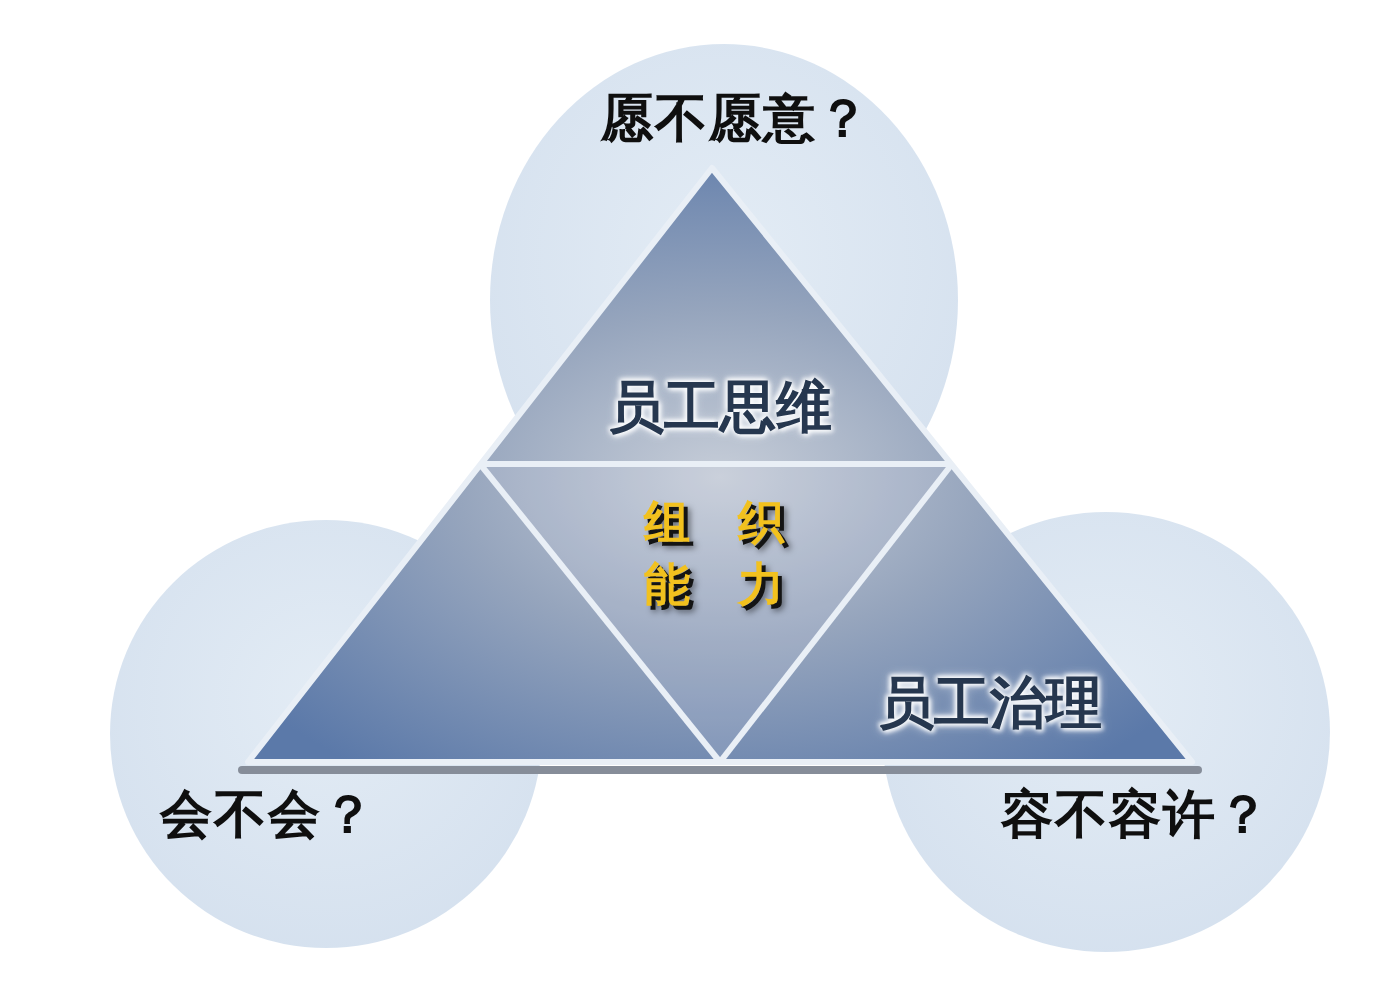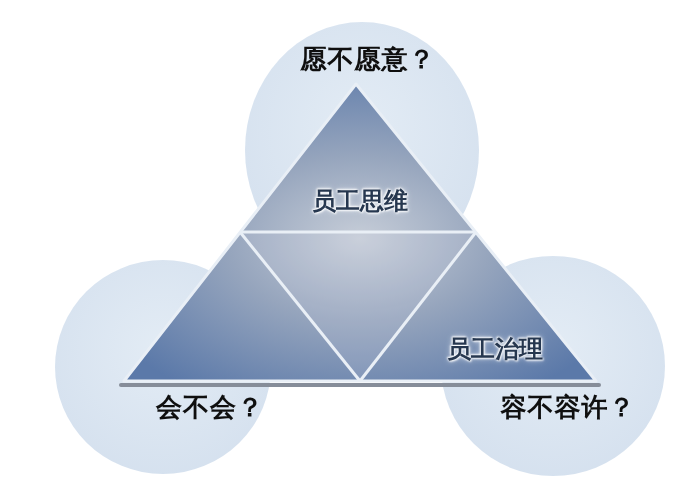--- a/index.html
+++ b/index.html
@@ -14,24 +14,24 @@
   .stage svg { position: absolute; left: 0; top: 0; }
   .txt { position: absolute; text-align: center; white-space: nowrap; }
   .question {
     font-size: 26px;
     font-weight: bold;
     color: #0f0f0f;
     letter-spacing: 1px;
     width: 220px;
   }
   .q-top    { left: 258px; top: 42px; text-align: center;  }
-  .q-left   { left: 44px;  top: 390px; text-align: right; }
+  .q-left   { left: 24px;  top: 390px; }
   .q-right  { left: 458px; top: 390px; }
   .sublabel {
-    font-size: 24px;
+    font-size: 28px;
     font-weight: bold;
     width: 180px;
   }
   .label-dark {
     color: #26374f;
     text-shadow:
       0 0 3px rgba(255,255,255,0.95),
       0 0 6px rgba(240,245,250,0.85),
       1px 1px 2px rgba(255,255,255,0.9),
       -1px -1px 2px rgba(255,255,255,0.9);
@@ -88,14 +88,18 @@
     <line x1="476" y1="232" x2="360" y2="381" stroke-width="3" stroke="#e9eff6"></line>
   </svg>
 
   <div class="txt question q-top">愿不愿意？</div>
   <div class="txt question q-left">会不会？</div>
   <div class="txt question q-right">容不容许？</div>
 
   <div class="txt sublabel label-dark lbl-top">员工思维</div>
   <div class="txt sublabel label-dark lbl-right">员工治理</div>
 
+  <div class="txt center-label">
+    <div>组 织</div>
+    <div>能 力</div>
+  </div>
 
 </div>
 
 </body></html>

